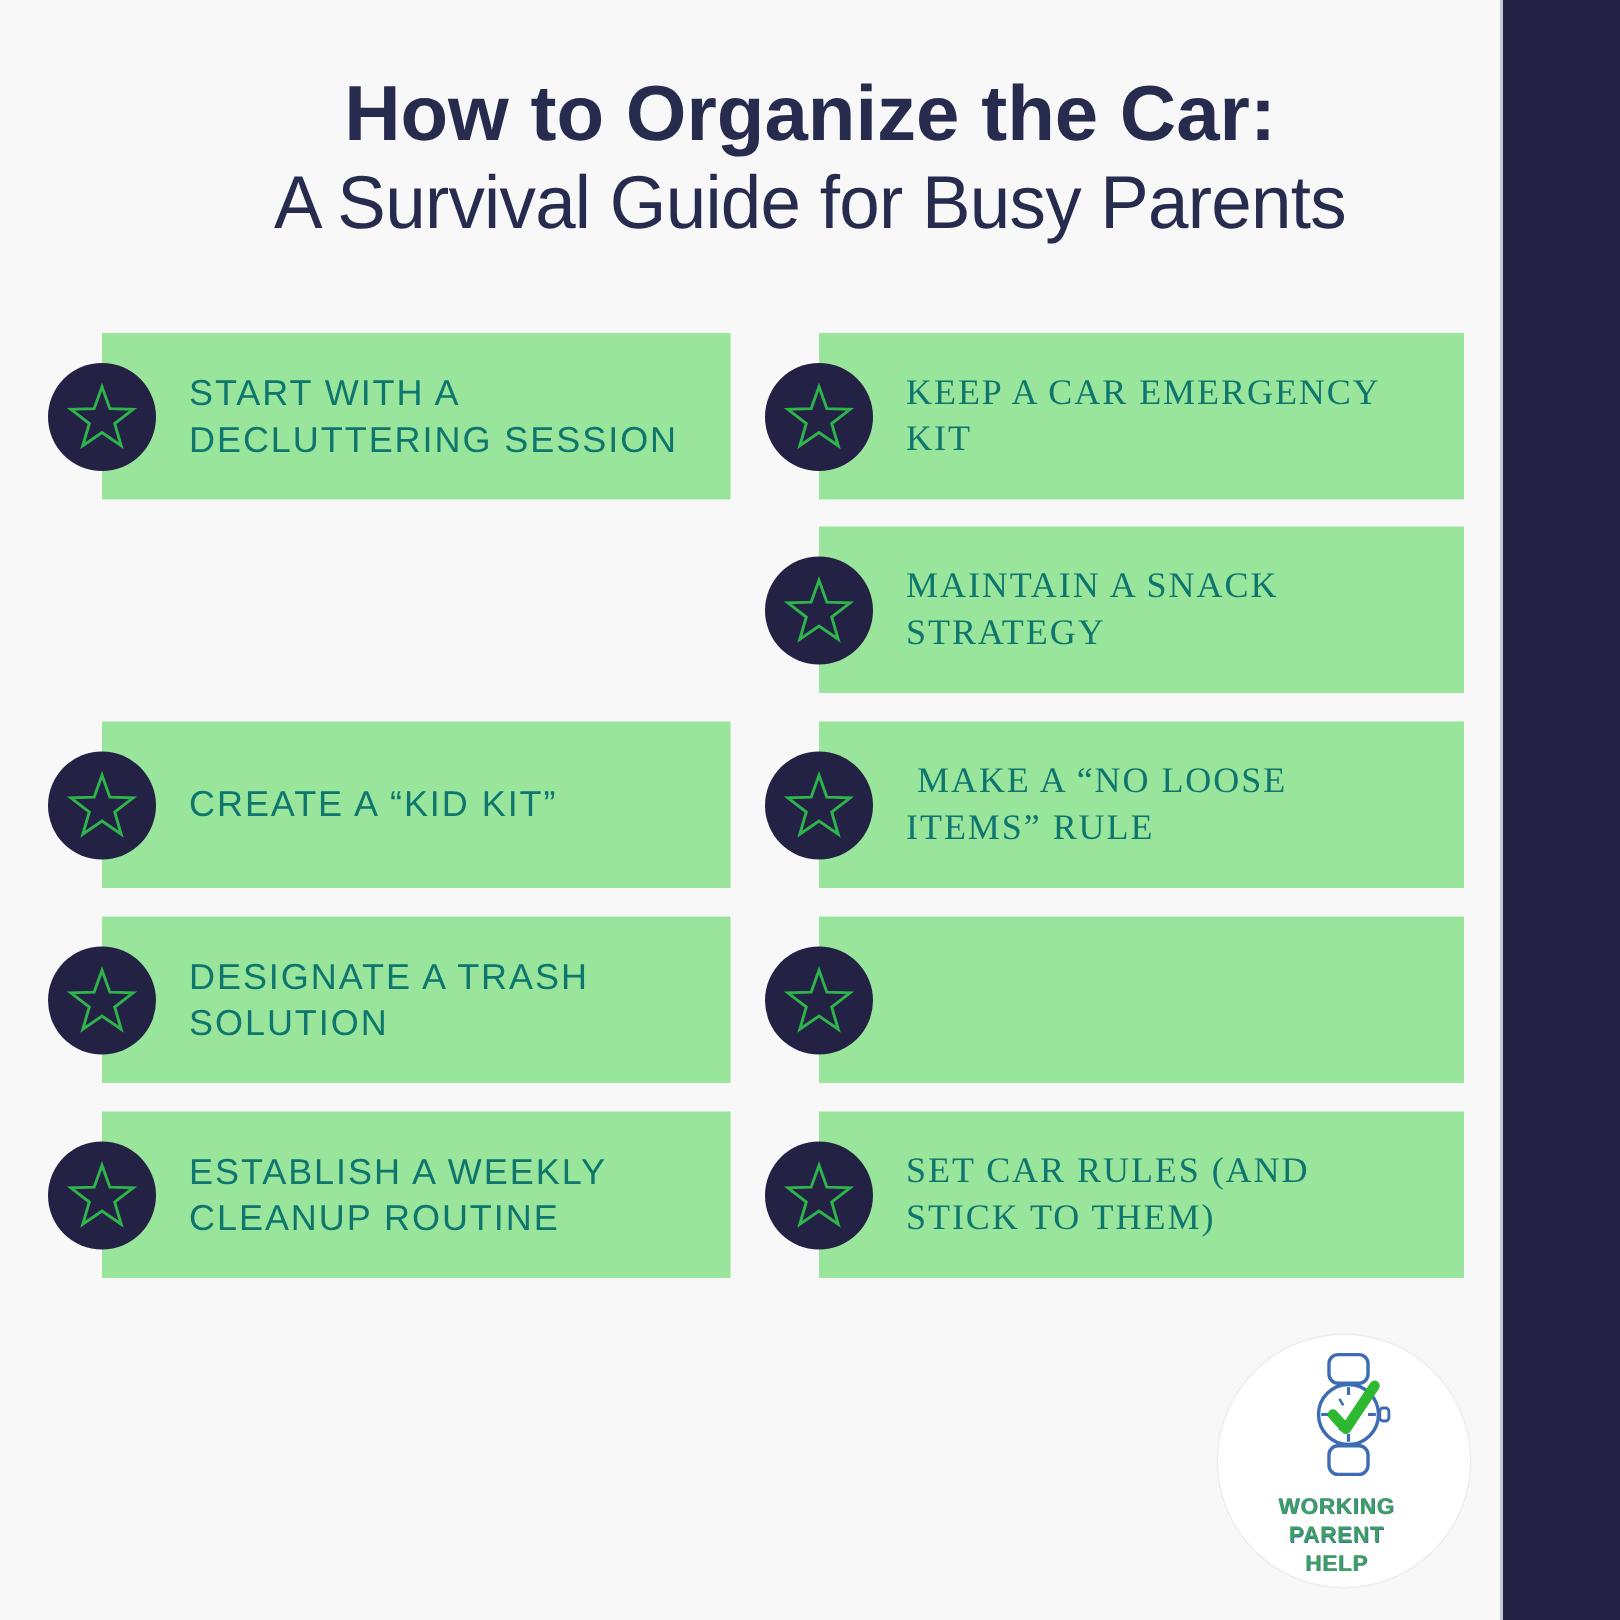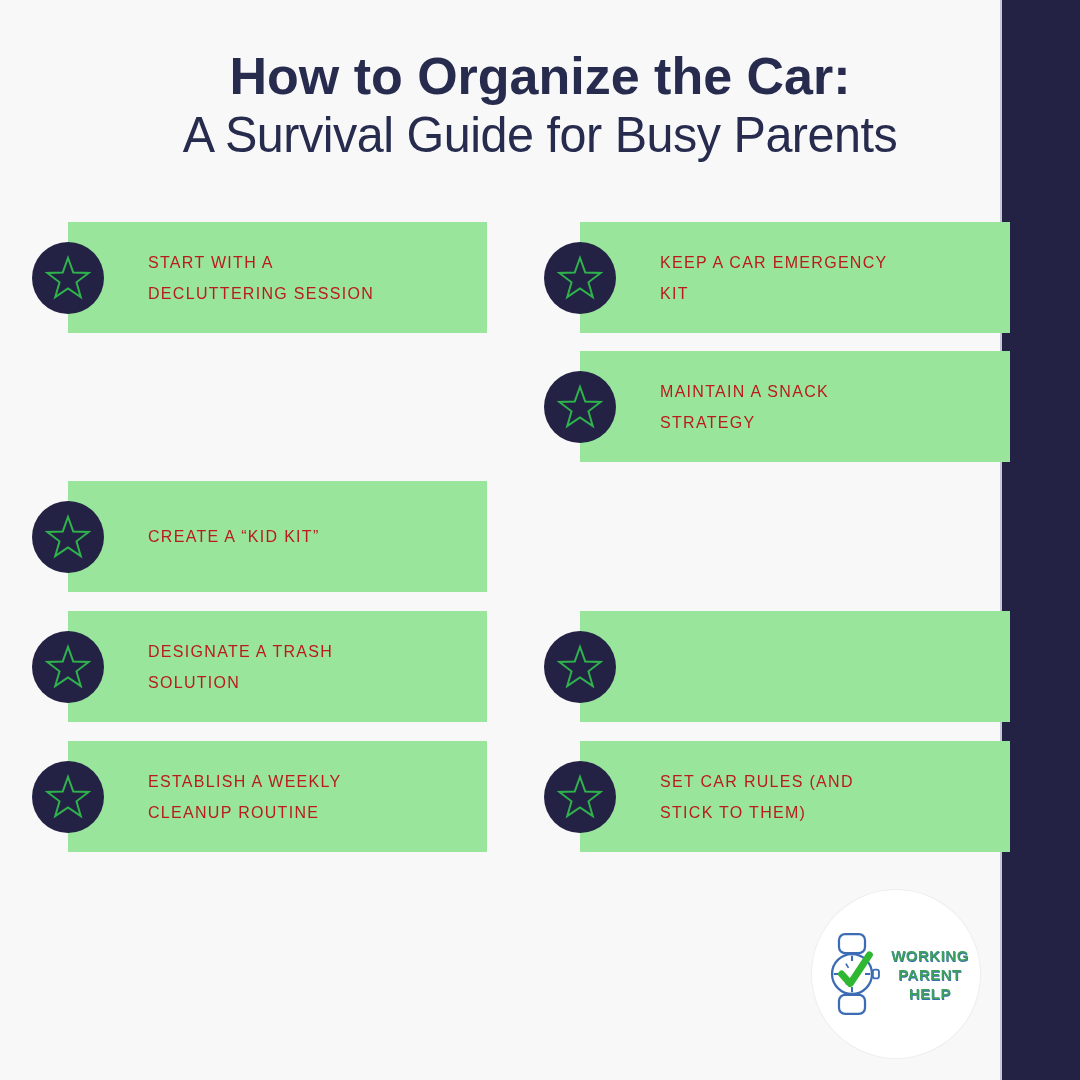--- a/index.html
+++ b/index.html
@@ -50,34 +50,33 @@
   .card {
     position: absolute;
     height: 111px;
     background: #98e59b;
     display: flex;
     align-items: center;
     padding-left: 58px;
     padding-right: 8px;
   }
   .col-left  { left: 68px;  width: 419px; }
-  .col-right { left: 580px; width: 430px; }
+  .col-right { left: 546px; width: 430px; font-family: Liberation Serif, serif; }
   .row-0 { top: 222px; }
   .row-1 { top: 351px; }
   .row-2 { top: 481px; }
   .row-3 { top: 611px; }
   .row-4 { top: 741px; }
   .card-label {
-    font-size: 16px;
+    font-size: 24px;
     font-weight: 400;
     line-height: 31px;
     letter-spacing: 1.3px;
-    color: #b91c1c;
+    color: #0f766e;
     white-space: pre-wrap;
-    margin-left: 22px;
   }
   .badge {
     position: absolute;
     left: -36px;
     top: 50%;
     transform: translateY(-50%);
     width: 72px; height: 72px;
     border-radius: 50%;
     background: #232245;
     display: flex;
@@ -90,20 +89,21 @@
     position: absolute;
     left: 812px; top: 890px;
     width: 168px; height: 168px;
     background: #ffffff;
     border-radius: 50%;
     box-shadow: 0 0 0 1px #ededee;
     display: flex;
     align-items: center;
     justify-content: center;
     gap: 6px;
+    flex-direction: column;
   }
   .logo-watch { flex: 0 0 auto; margin-left: 6px; }
   .logo-text {
     text-align: center;
     color: #3ea05e;
     font-weight: 700;
     font-size: 15px;
     line-height: 19px;
     letter-spacing: 0.5px;
     text-shadow: 0.5px 0.5px 0 #3c6cb4;
@@ -151,20 +151,29 @@
 STRATEGY</span>
   </div>
 
   <div class="card col-left row-2">
     <span class="badge">
       <svg width="58" height="58" viewBox="0 0 72 72" fill="none">
         <polygon points="36,11 42.5,29.1 61.7,29.7 46.5,41.4 51.9,59.8 36,48.9 20.1,59.8 25.5,41.4 10.3,29.7 29.5,29.1" stroke="#2eb44b" stroke-width="2.4" fill="none"></polygon>
       </svg>
     </span>
     <span class="card-label">CREATE A “KID KIT”</span>
+  </div>
+  <div class="card col-right row-2">
+    <span class="badge">
+      <svg width="58" height="58" viewBox="0 0 72 72" fill="none">
+        <polygon points="36,11 42.5,29.1 61.7,29.7 46.5,41.4 51.9,59.8 36,48.9 20.1,59.8 25.5,41.4 10.3,29.7 29.5,29.1" stroke="#2eb44b" stroke-width="2.4" fill="none"></polygon>
+      </svg>
+    </span>
+    <span class="card-label"> MAKE A “NO LOOSE
+ITEMS” RULE</span>
   </div>
 
   <div class="card col-left row-3">
     <span class="badge">
       <svg width="58" height="58" viewBox="0 0 72 72" fill="none">
         <polygon points="36,11 42.5,29.1 61.7,29.7 46.5,41.4 51.9,59.8 36,48.9 20.1,59.8 25.5,41.4 10.3,29.7 29.5,29.1" stroke="#2eb44b" stroke-width="2.4" fill="none"></polygon>
       </svg>
     </span>
     <span class="card-label">DESIGNATE A TRASH
 SOLUTION</span>

